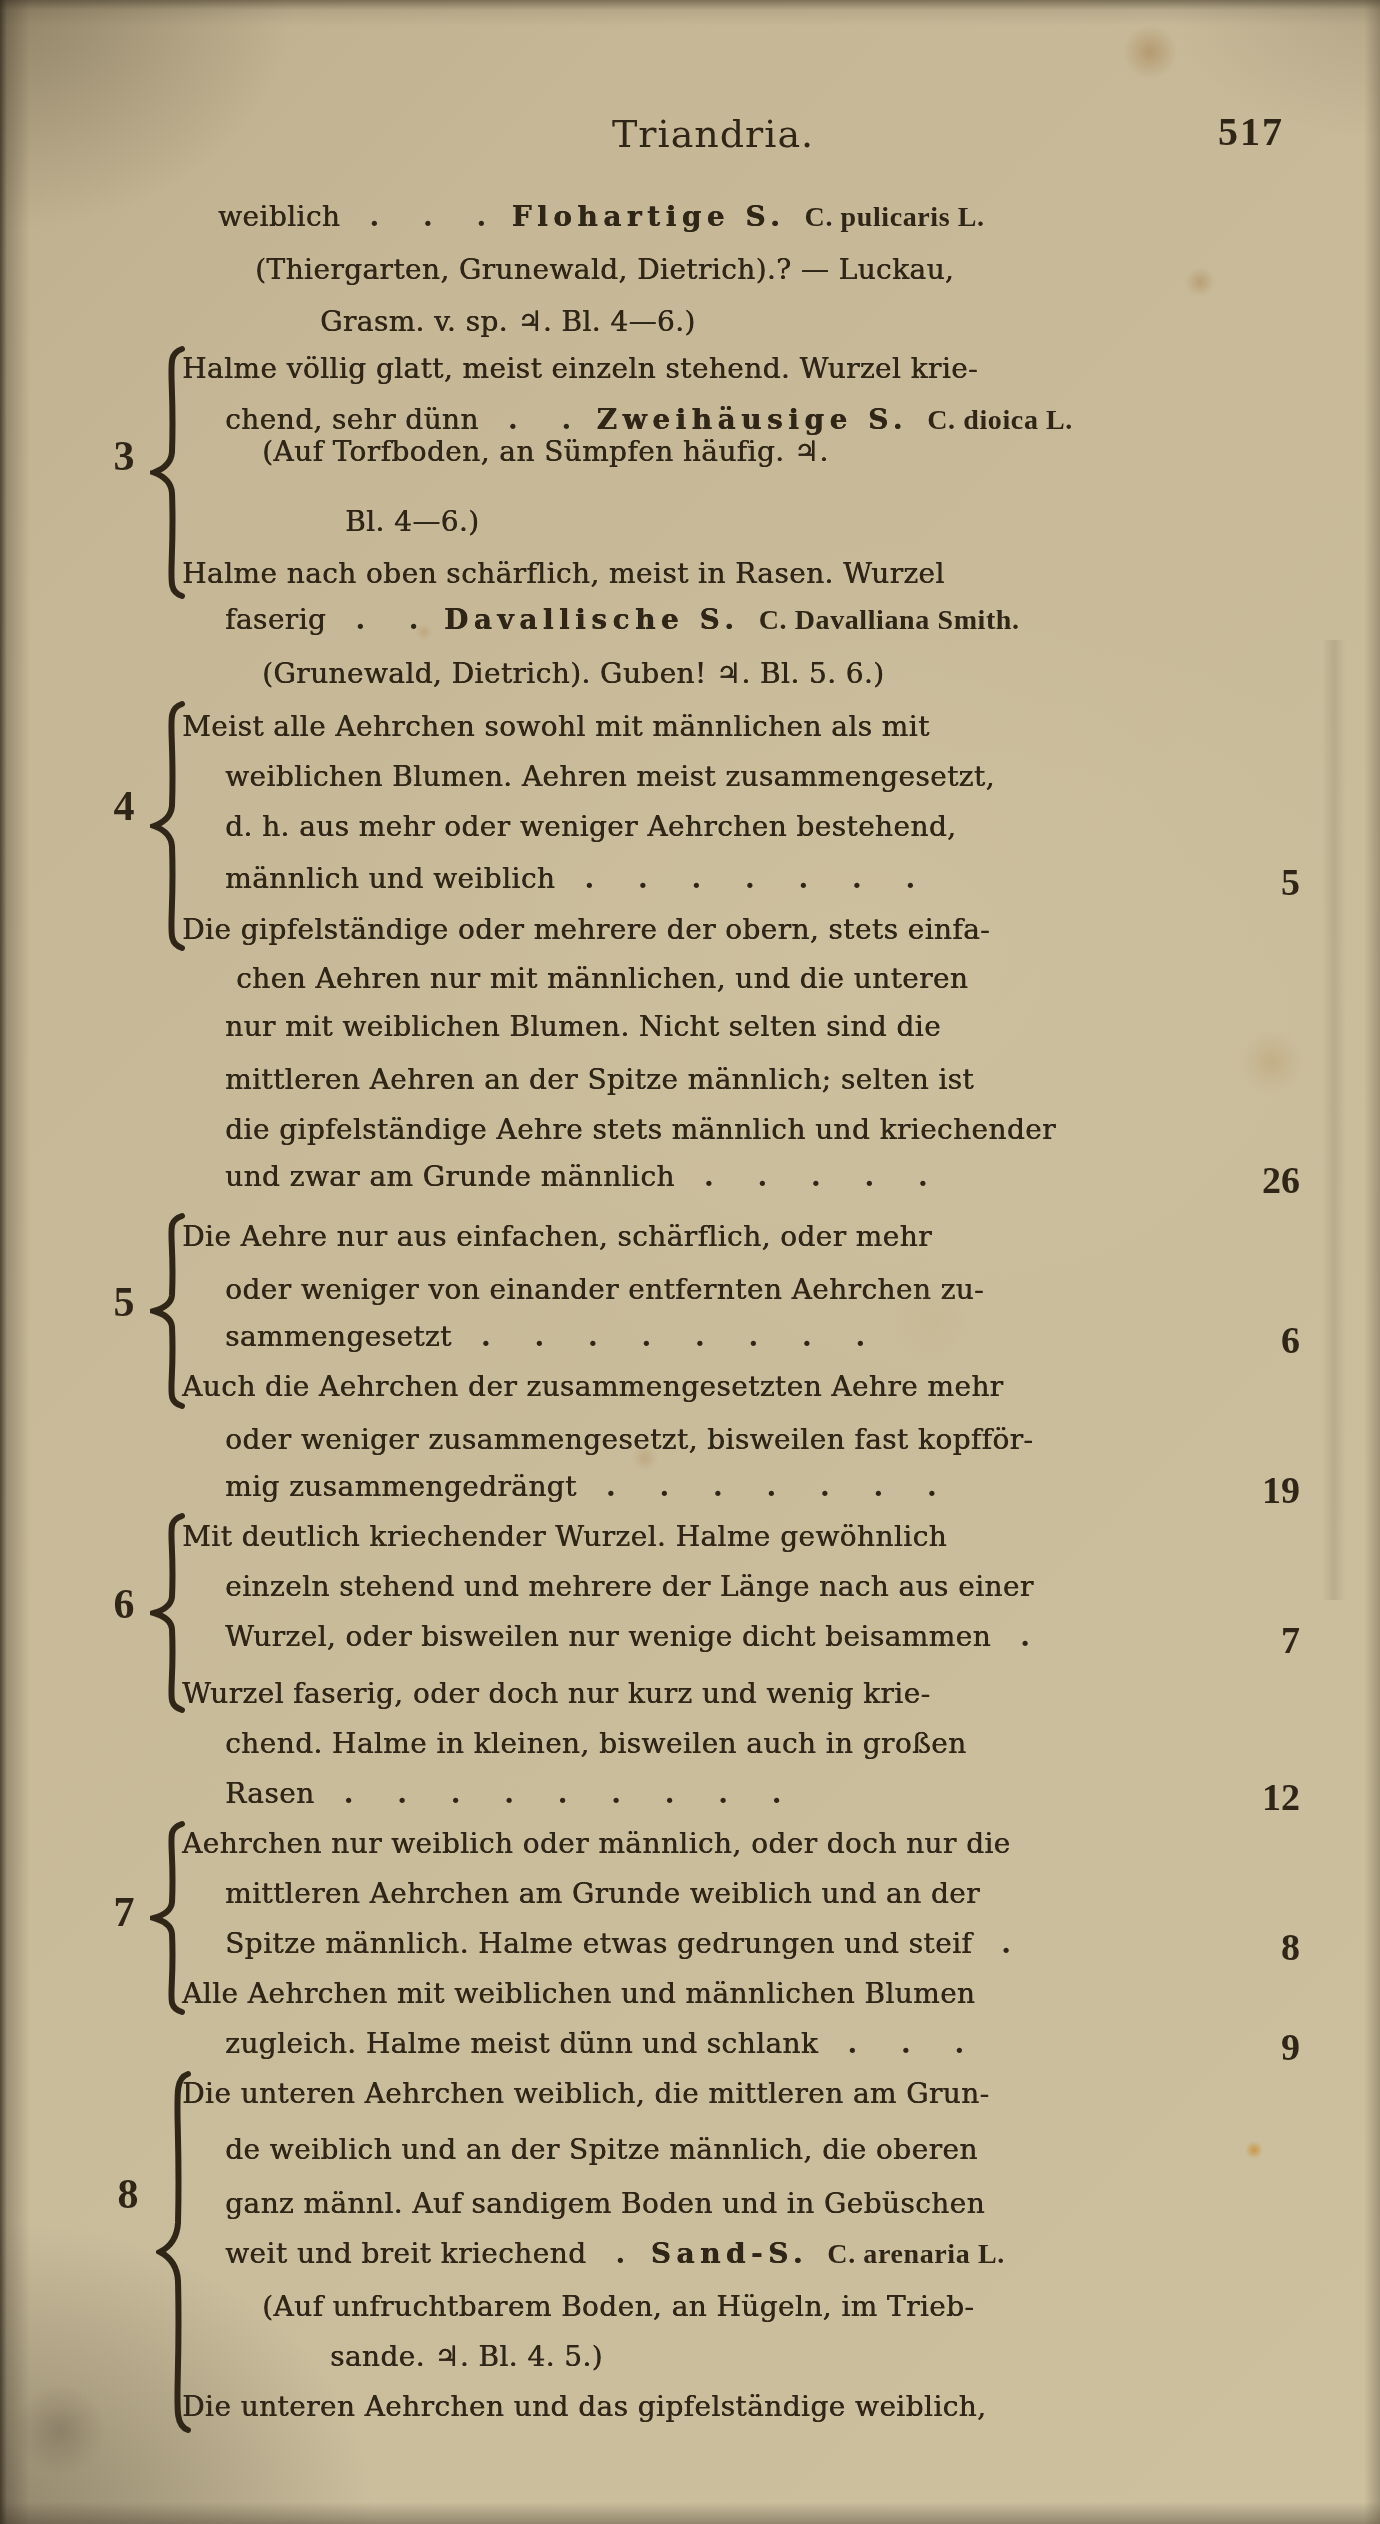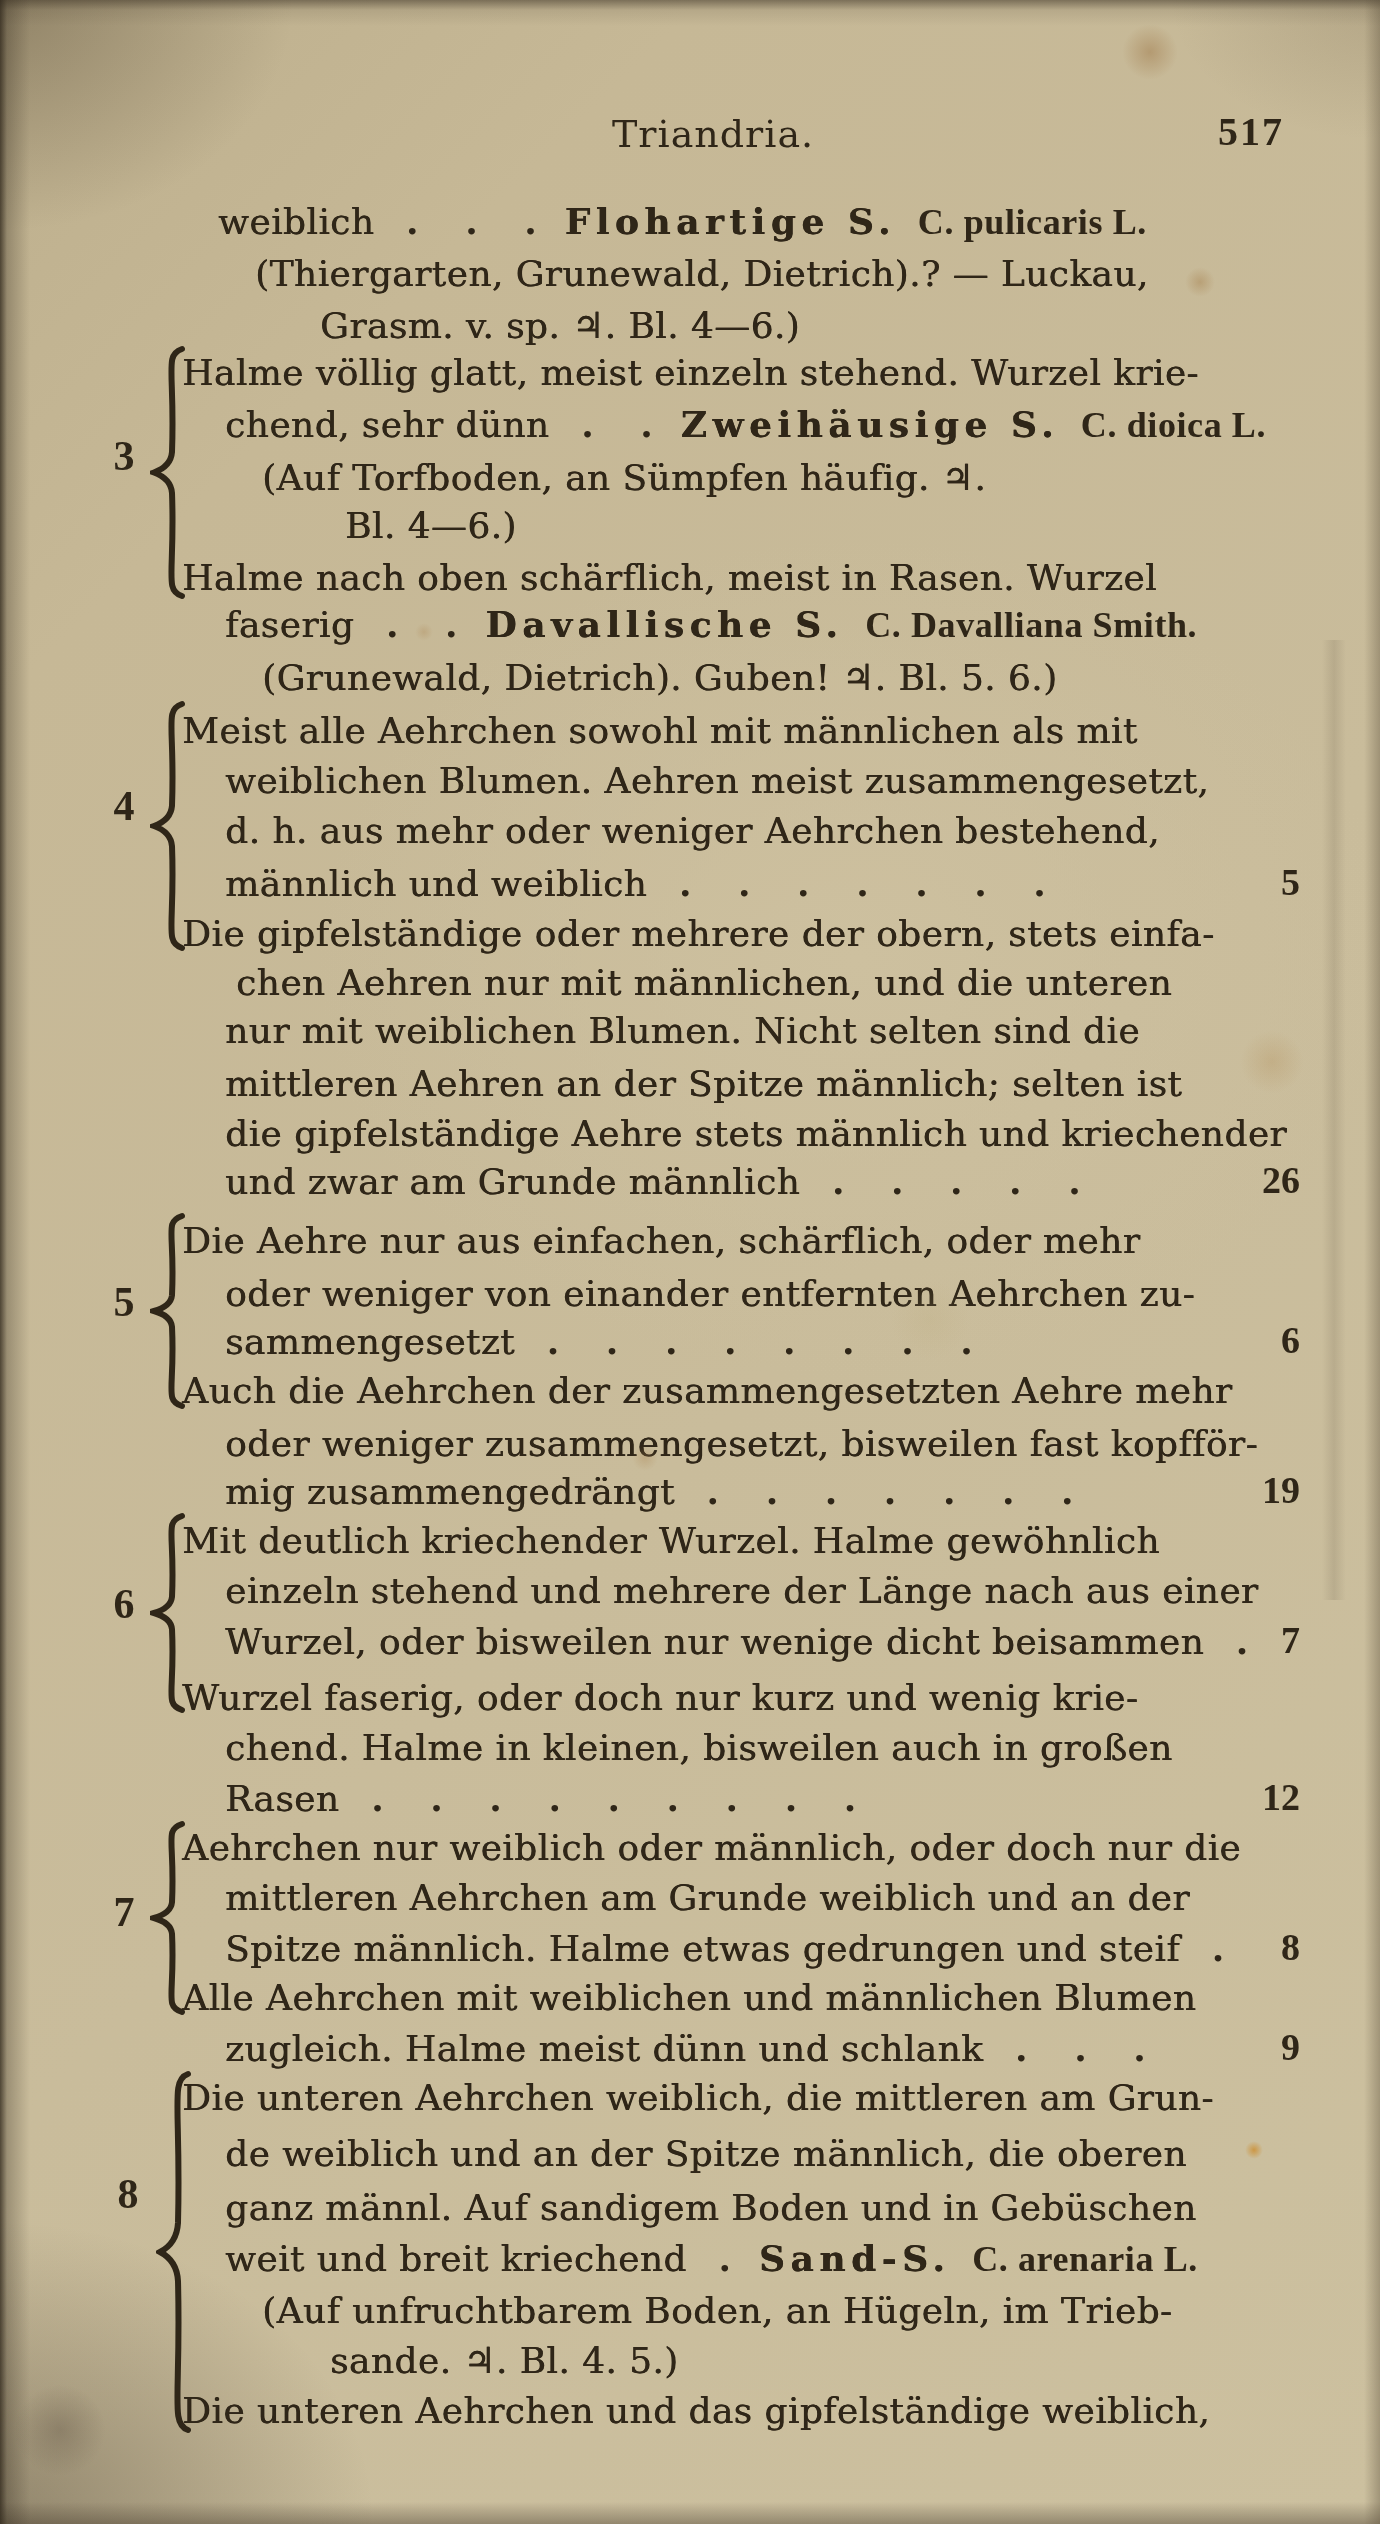--- a/index.html
+++ b/index.html
@@ -36,21 +36,21 @@
     font-size:38px;letter-spacing:1px;
   }
   .page-number{
     position:absolute;top:108px;right:96px;
     font-size:40px;font-weight:bold;letter-spacing:2px;
     font-family:"Liberation Serif", serif;
     text-align:right;
   }
   .line{
     position:absolute;
-    font-size:36px;line-height:1.18;white-space:nowrap;
+    font-size:28px;line-height:1.18;white-space:nowrap;
     letter-spacing:.4px;
     text-shadow:.5px 0 0 currentColor;
   }
   .line .dots{
     display:inline-block;margin:0 16px 0 20px;
     word-spacing:34px;letter-spacing:0;
     text-shadow:none;font-weight:bold;
   }
   .line .sp{
     font-weight:bold;letter-spacing:5.5px;margin-right:10px;
@@ -80,21 +80,21 @@
 <div class="page">
   <div class="crease"></div>
   <div class="running-head">Triandria.</div>
   <div class="page-number">517</div>
   <div id="lines-root">
       <div class="line" style="left: 218px; top: 200px;"><span>weiblich</span> <span class="dots">. . .</span> <span class="sp">Flohartige S.</span> <span class="lat">C. pulicaris L.</span> </div>
       <div class="line" style="left: 255px; top: 253px;"><span>(Thiergarten, Grunewald, Dietrich).? — Luckau,</span> </div>
       <div class="line" style="left: 320px; top: 305px;"><span>Grasm. v. sp. ♃. Bl. 4—6.)</span> </div>
       <div class="line" style="left: 182px; top: 352px;"><span>Halme völlig glatt, meist einzeln stehend. Wurzel krie-</span> </div>
       <div class="line" style="left: 225px; top: 403px;"><span>chend, sehr dünn</span> <span class="dots">. .</span> <span class="sp">Zweihäusige S.</span> <span class="lat">C. dioica L.</span> </div>
-      <div class="line" style="left: 262px; top: 457px; text-align: center;"><span>(Auf Torfboden, an Sümpfen häufig. ♃.</span> </div>
+      <div class="line" style="left: 262px; top: 435px; text-align: center;"><span>(Auf Torfboden, an Sümpfen häufig. ♃.</span> </div>
       <div class="line" style="left: 345px; top: 505px;"><span>Bl. 4—6.)</span> </div>
       <div class="line" style="left: 182px; top: 557px;"><span>Halme nach oben schärflich, meist in Rasen. Wurzel</span> </div>
       <div class="line" style="left: 225px; top: 603px;"><span>faserig</span> <span class="dots">. .</span> <span class="sp">Davallische S.</span> <span class="lat">C. Davalliana Smith.</span> </div>
       <div class="line" style="left: 262px; top: 657px;"><span>(Grunewald, Dietrich). Guben! ♃. Bl. 5. 6.)</span> </div>
       <div class="line" style="left: 182px; top: 710px;"><span>Meist alle Aehrchen sowohl mit männlichen als mit</span> </div>
       <div class="line" style="left: 225px; top: 760px;"><span>weiblichen Blumen. Aehren meist zusammengesetzt,</span> </div>
       <div class="line" style="left: 225px; top: 810px;"><span>d. h. aus mehr oder weniger Aehrchen bestehend,</span> </div>
       <div class="line" style="left: 225px; top: 862px;"><span>männlich und weiblich</span> <span class="dots">. . . . . . .</span> </div>
       <div class="refnum" style="top: 860px;">5</div>
       <div class="line" style="left: 182px; top: 913px;"><span>Die gipfelständige oder mehrere der obern, stets einfa-</span> </div>

